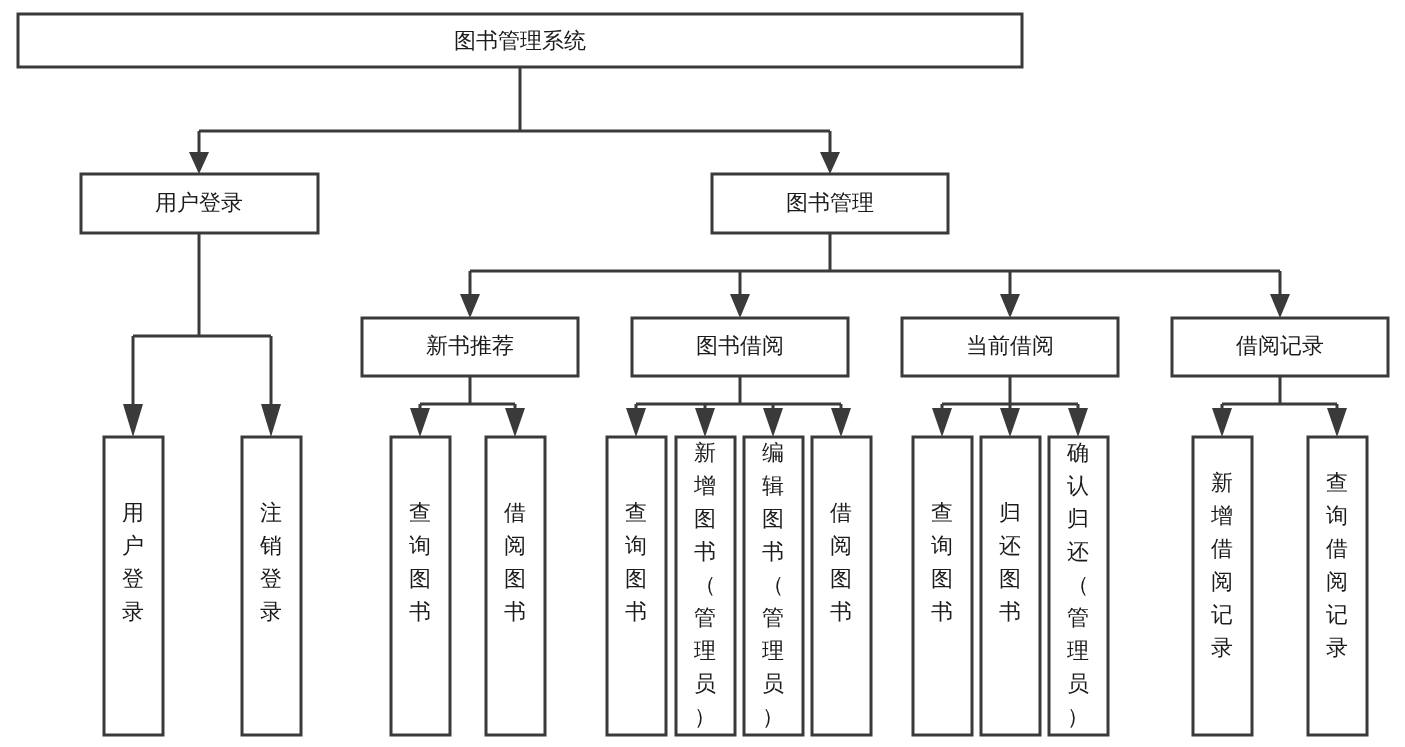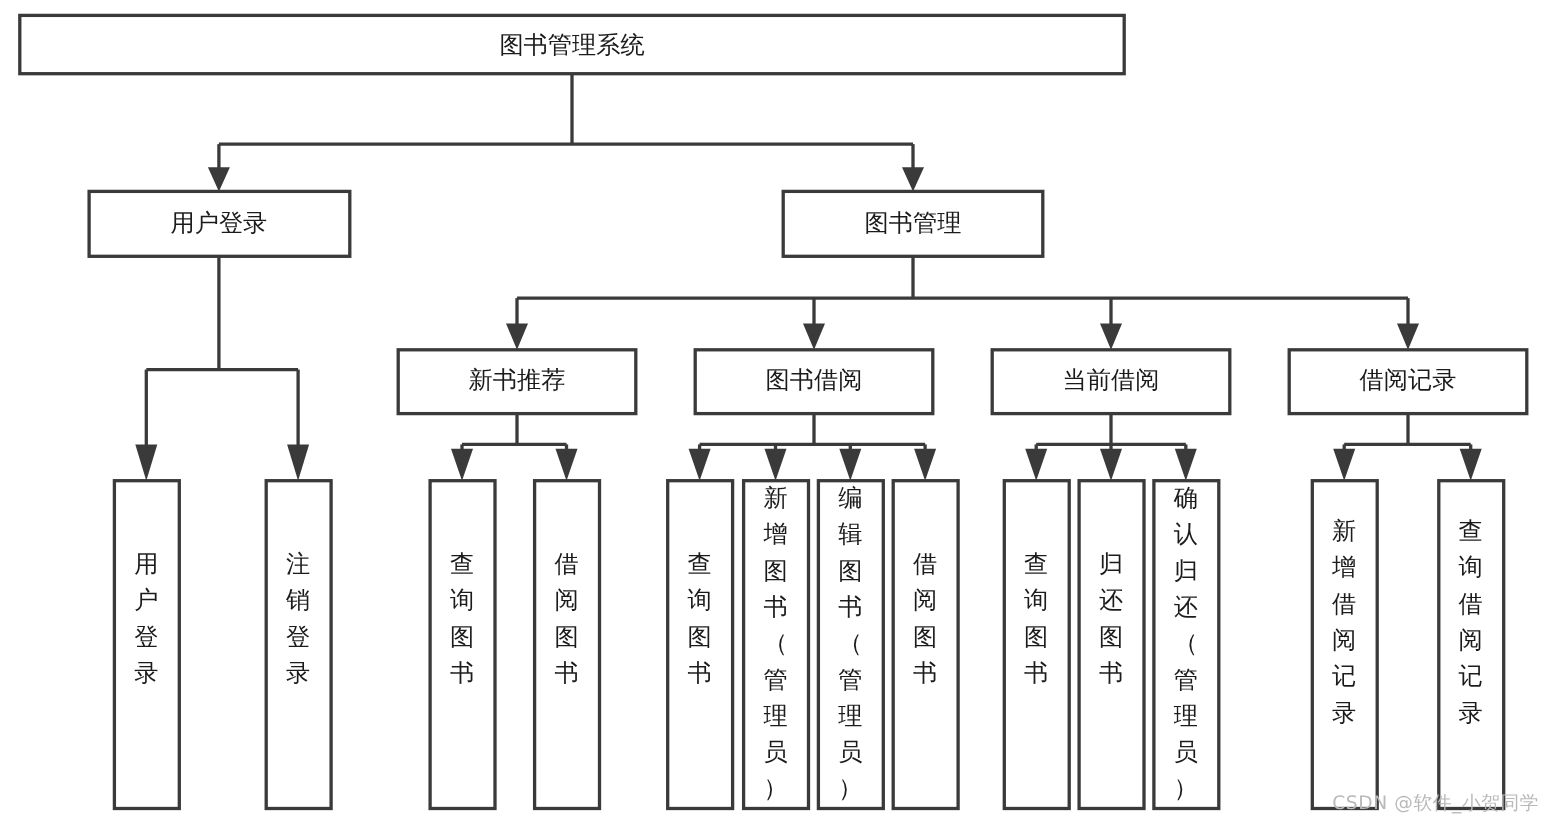--- a/index.html
+++ b/index.html
@@ -231,14 +231,13 @@
       <rect class="node-box" x="1193" y="437" width="59" height="298"></rect>
       <text class="node-label-v" x="1222" y="490"><tspan x="1222" dy="0">新</tspan><tspan x="1222" dy="33">增</tspan><tspan x="1222" dy="33">借</tspan><tspan x="1222" dy="33">阅</tspan><tspan x="1222" dy="33">记</tspan><tspan x="1222" dy="33">录</tspan></text>
     </g>
     <g>
       <rect class="node-box" x="1308" y="437" width="59" height="298"></rect>
       <text class="node-label-v" x="1337" y="490"><tspan x="1337" dy="0">查</tspan><tspan x="1337" dy="33">询</tspan><tspan x="1337" dy="33">借</tspan><tspan x="1337" dy="33">阅</tspan><tspan x="1337" dy="33">记</tspan><tspan x="1337" dy="33">录</tspan></text>
     </g>
 
   </svg>
 
-  <div class="watermark">CSDN @软件_小贺同学</div>
 </div>
 
 </body></html>

